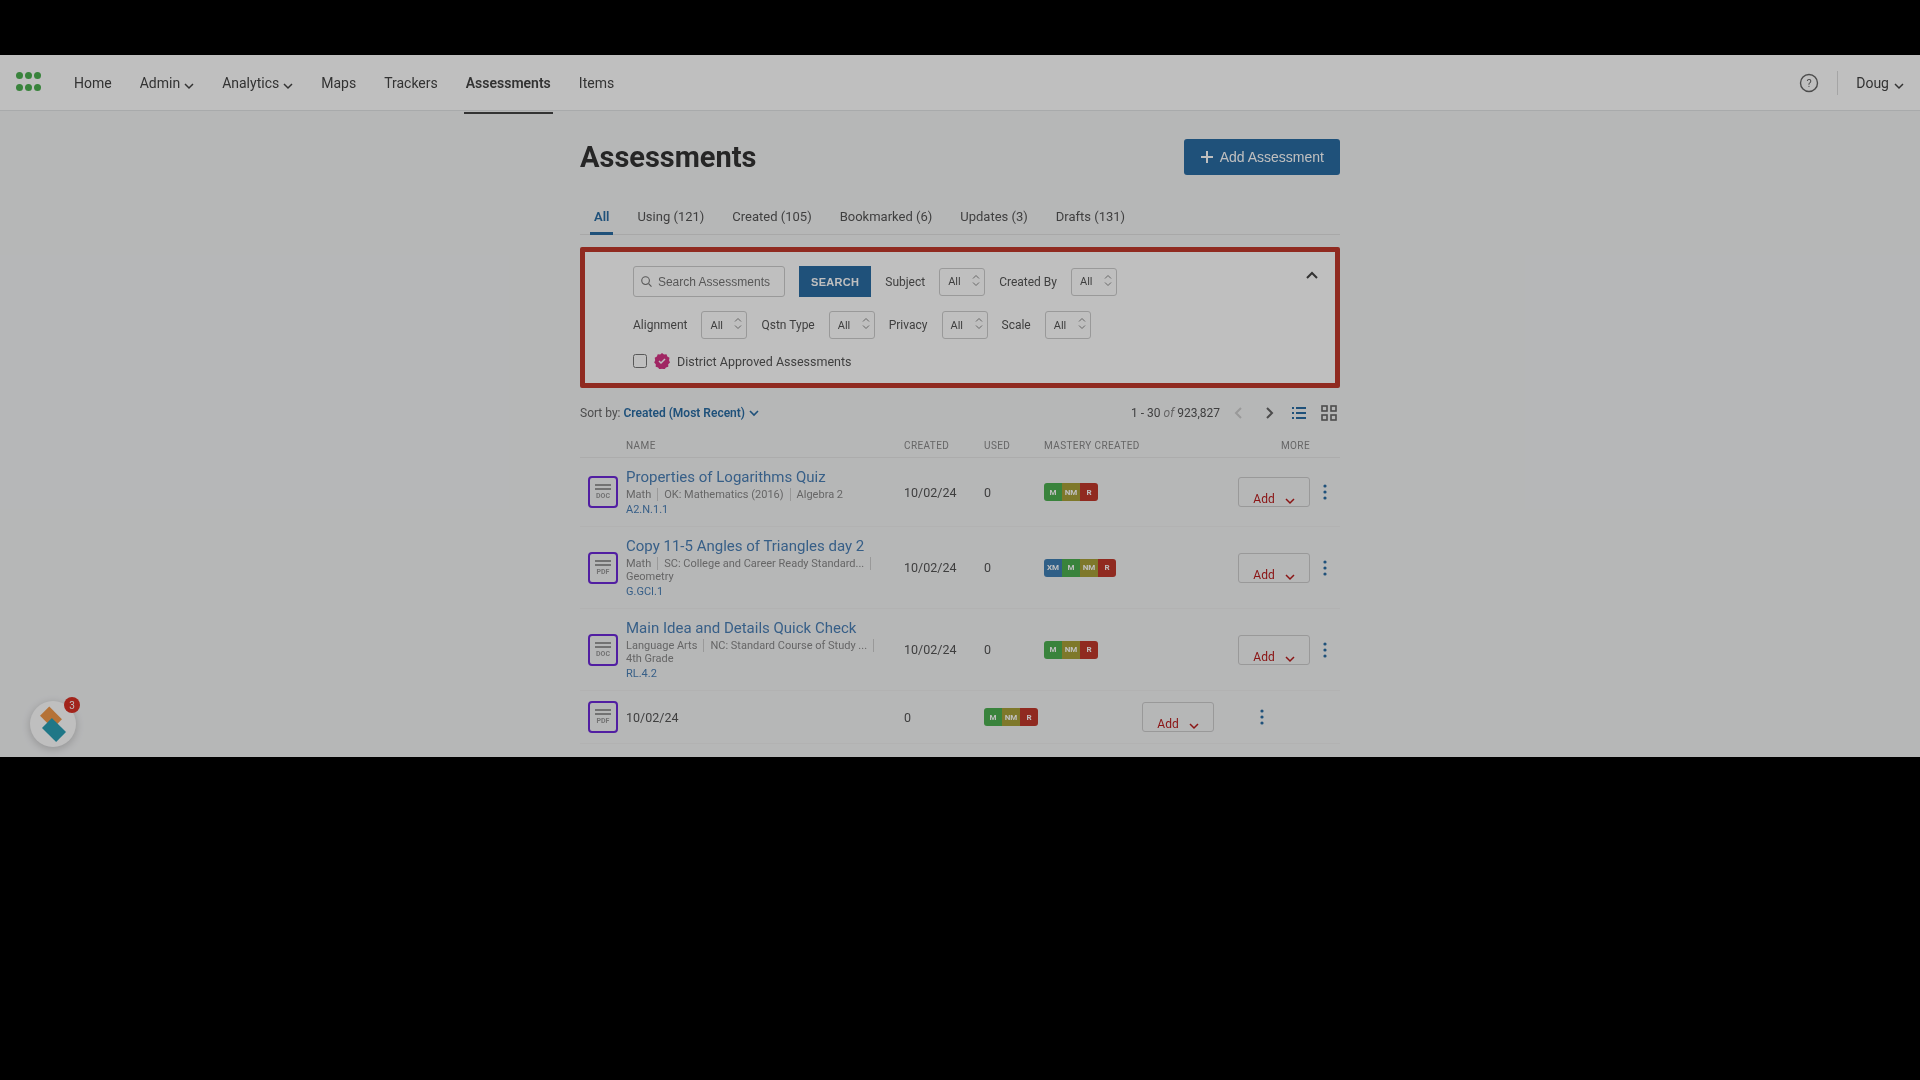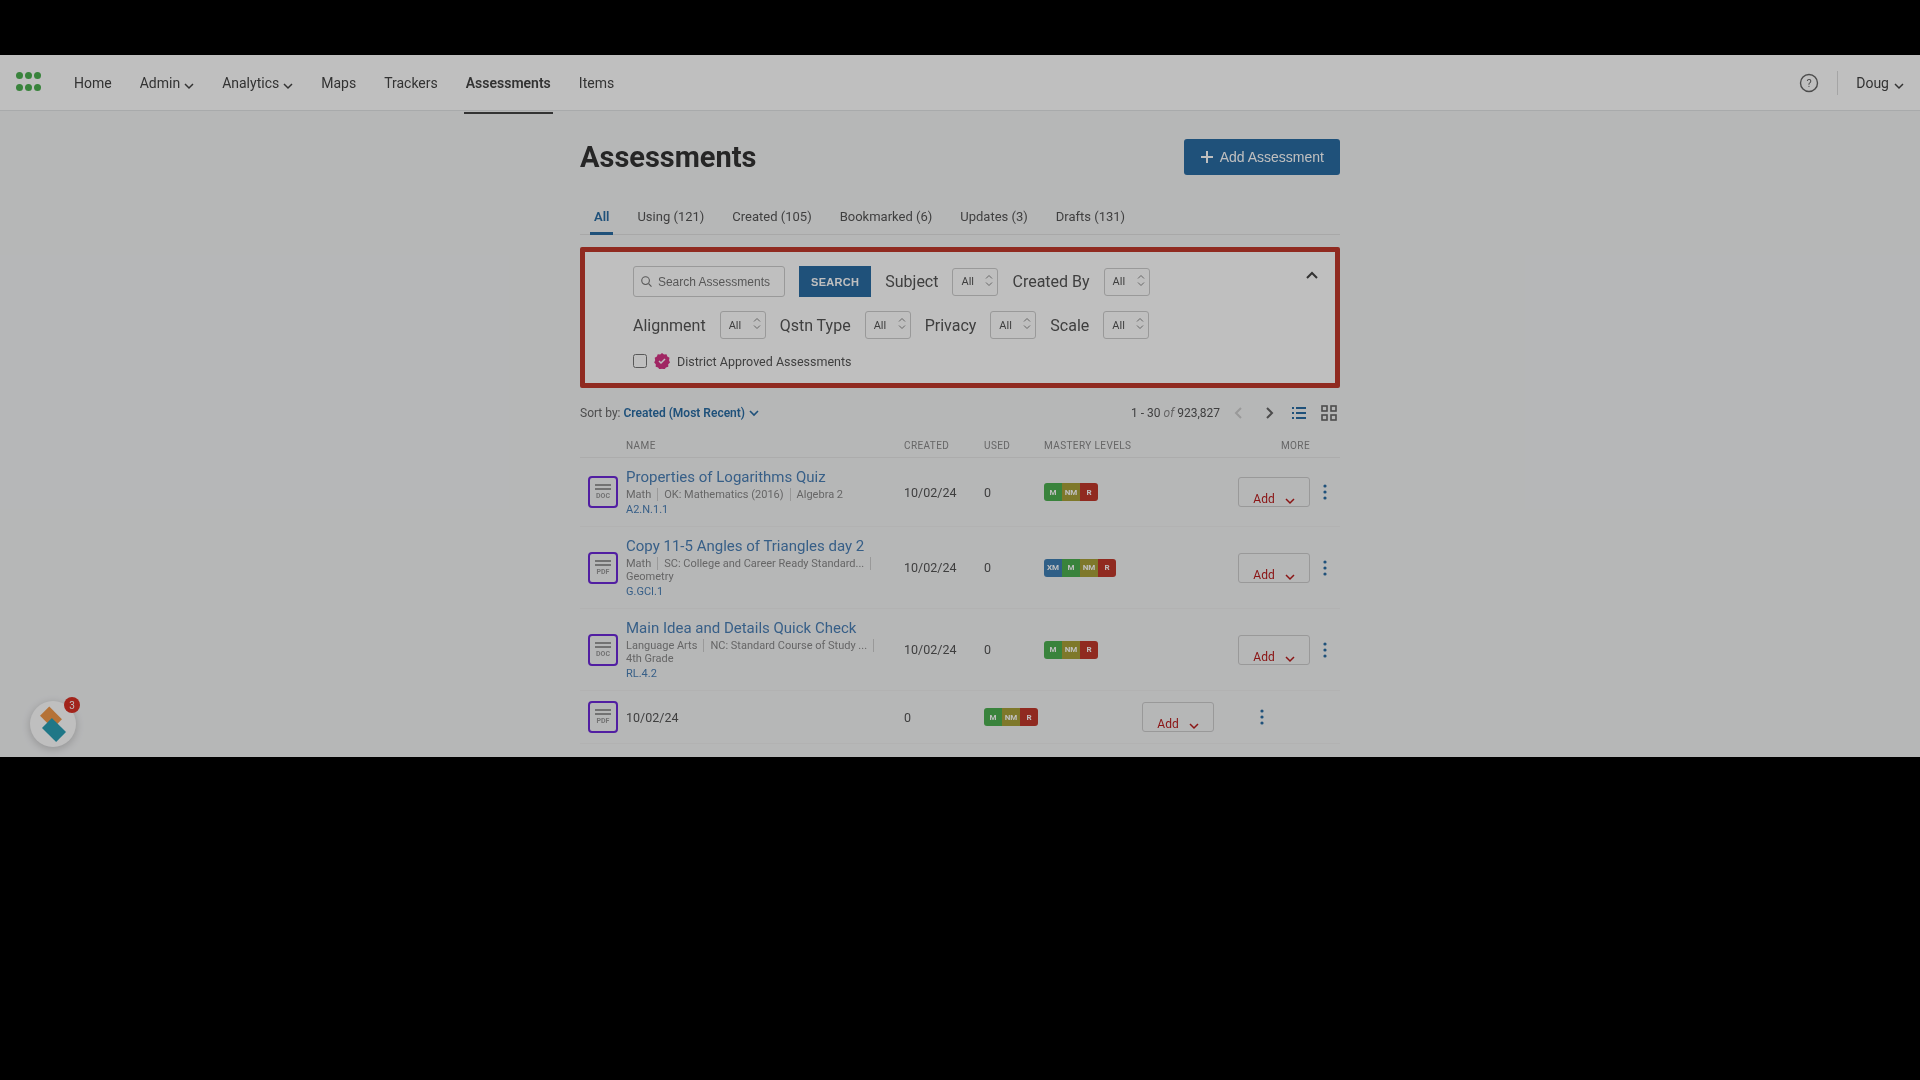--- a/index.html
+++ b/index.html
@@ -136,21 +136,21 @@
   color: #fff;
   border: none;
   border-radius: 0;
   padding: 0 12px;
   height: 31px;
   font-size: 11px;
   font-weight: 600;
   letter-spacing: 0.3px;
   cursor: pointer;
 }
-.filter-label { font-size: 16px; color: #555; }
+.filter-label { font-size: 12px; color: #555; }
 .mini-select {
   border: 1px solid #ccc;
   border-radius: 3px;
   height: 28px;
   padding: 0 18px 0 8px;
   font-size: 11px;
   color: #555;
   position: relative;
   display: flex;
   align-items: center;
@@ -451,21 +451,21 @@
             </svg>
         </div>
       </div>
     </div>
 
     <div class="table-head">
       <div></div>
       <div>NAME</div>
       <div>CREATED</div>
       <div>USED</div>
-      <div>MASTERY LEVELS</div>
+      <div>MASTERY CREATED</div>
       <div style="text-align:right">MORE</div>
       <div></div>
     </div>
 
     <div id="rows-container">
         <div class="row">
           <div>
             <div class="doc-icon">
               <div class="lines"></div>
               <div class="lines"></div>

